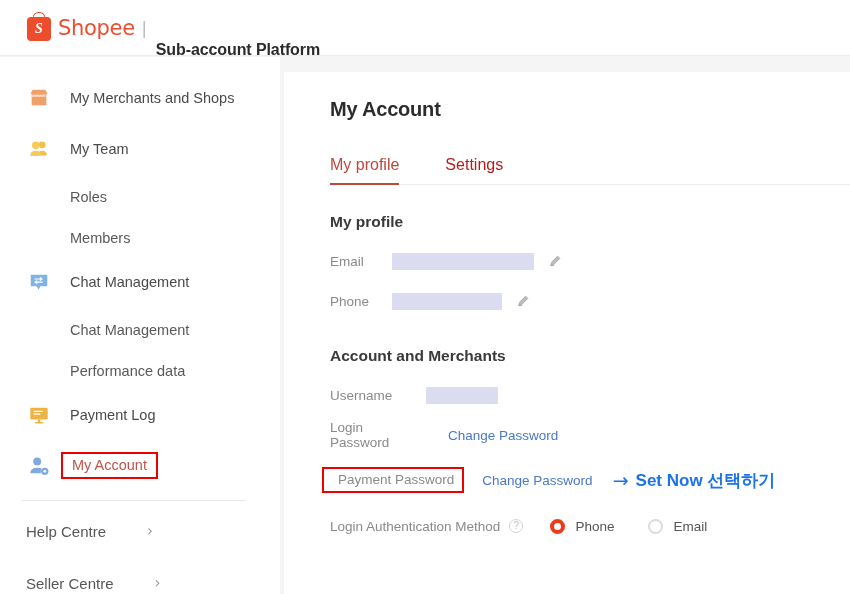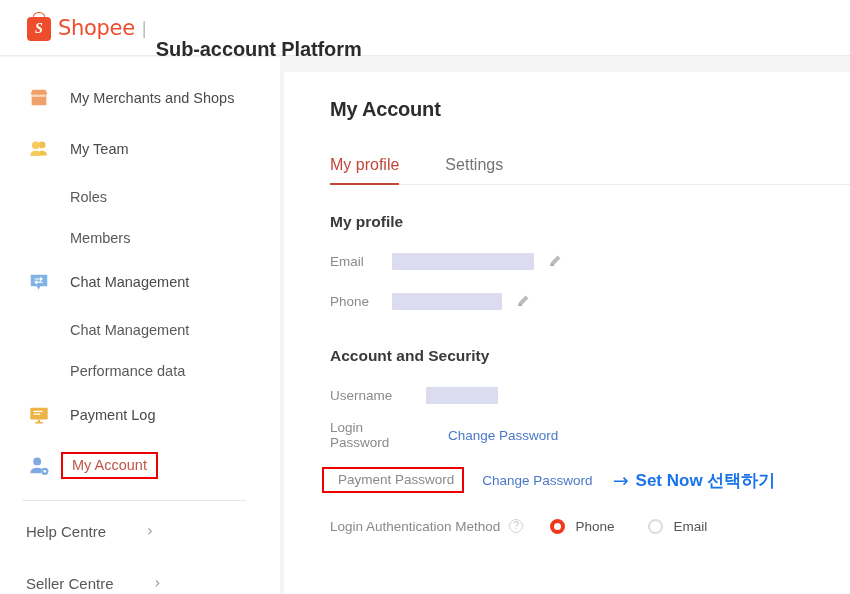--- a/index.html
+++ b/index.html
@@ -76,21 +76,21 @@
 
   .header-sep {
     color: #bdbdbd;
     font-size: 19px;
     margin: 0 9px 0 7px;
     font-weight: 300;
   }
 
   .header-title {
     color: #2b2b2b;
-    font-size: 20px;
+    font-size: 16px;
     font-weight: bold;
     letter-spacing: -0.1px;
     margin-top: 44px;
   }
 
   
   .sidebar {
     position: absolute;
     left: 0; top: 57px;
     width: 280px;
@@ -204,21 +204,21 @@
   .tabs::after {
     content: "";
     position: absolute;
     left: 0; bottom: 0;
     width: 520px;
     height: 1px;
     background: #ededed;
   }
   .tab {
     font-size: 16px;
-    color: #737373;
+    color: #b91c1c;
     padding-bottom: 11px;
     margin-right: 46px;
     position: relative;
     cursor: pointer;
   }
   .tab.active {
     color: #c0473a;
   }
   .tab.active::after {
     content: "";
@@ -492,21 +492,21 @@
       <span class="field-label">Phone</span>
       <span class="redact phone"></span>
       <span class="pencil">
         <svg width="14" height="14" viewBox="0 0 24 24">
           <path d="M4 19.5 H10" stroke="#9e9e9e" stroke-width="1.6" stroke-linecap="round"></path>
           <path d="M16.5 3.6 L20.4 7.5 L9.6 18.3 L5 19 L5.7 14.4 Z" fill="#bdbdbd" stroke="#9e9e9e" stroke-width="1.1" stroke-linejoin="round"></path>
         </svg>
       </span>
     </div>
 
-    <div class="section-title security">Account and Security</div>
+    <div class="section-title security">Account and Merchants</div>
 
     <div class="field-row">
       <span class="field-label wide">Username</span>
       <span class="redact username"></span>
     </div>
 
     <div class="field-row">
       <span class="field-label wide">Login Password</span>
       <span class="link link-offset">Change Password</span>
     </div>

